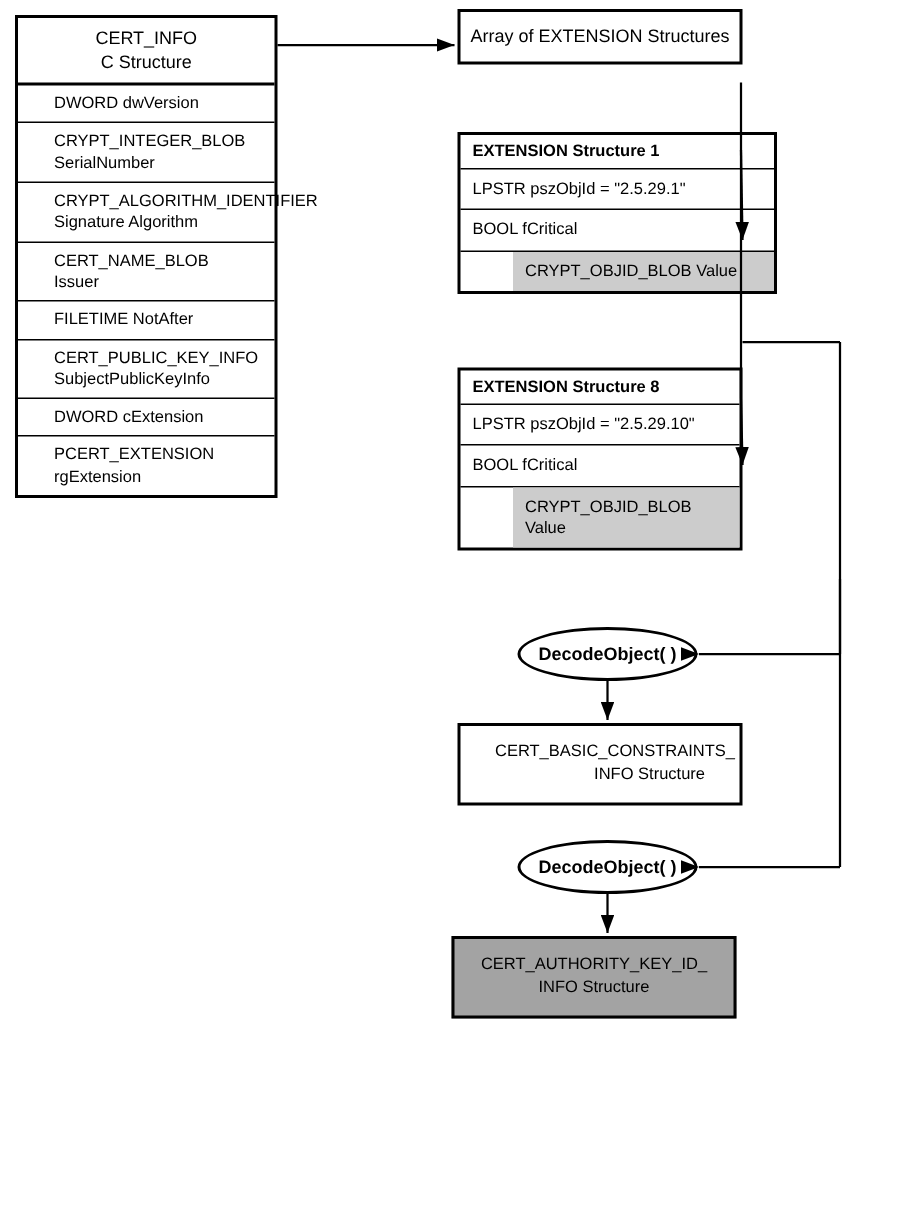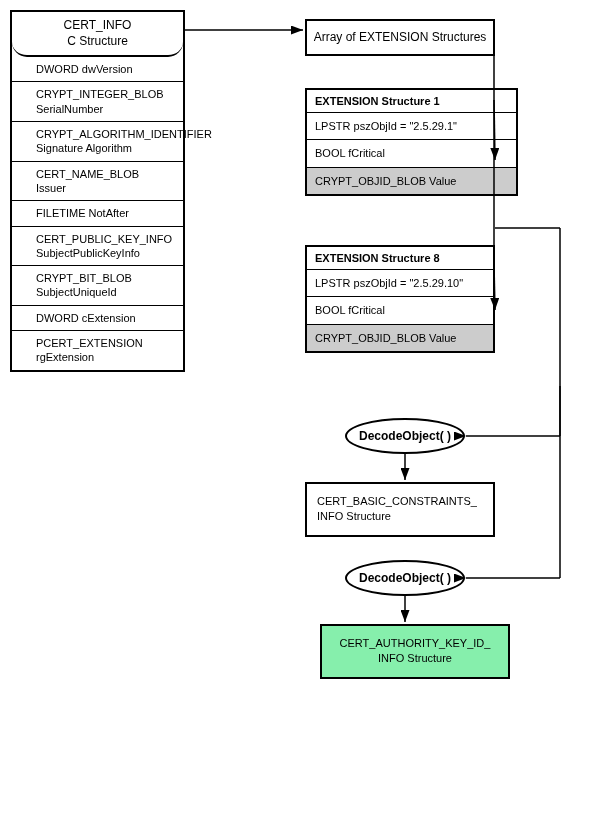--- a/index.html
+++ b/index.html
@@ -28,37 +28,36 @@
       width: 175px;
       border: 2px solid #000;
       background: #fff;
     }
     .cert-info-header {
       text-align: center;
       padding: 6px 4px;
       border-bottom: 2px solid #000;
       font-size: 12px;
       line-height: 1.3;
-      border-radius: 15px;
     }
     .cert-info-rows .row {
       padding: 5px 24px;
       border-bottom: 1px solid #000;
       font-size: 11px;
       line-height: 1.3;
     }
     .cert-info-rows .row:last-child {
       border-bottom: none;
     }
 
     
     .extension-array-box {
       position: absolute;
       left: 305px;
-      top: 19px;
+      top: 6px;
       width: 190px;
       border: 2px solid #000;
       background: #fff;
       text-align: center;
       padding: 8px 6px;
       font-size: 12px;
       line-height: 1.4;
     }
 
     
@@ -80,20 +79,21 @@
       padding: 6px 8px;
       border-bottom: 1px solid #000;
       font-size: 11px;
       line-height: 1.3;
     }
     .ext-row-gray {
       padding: 6px 8px;
       background: #ccc;
       font-size: 11px;
       line-height: 1.3;
+      margin-left: 35px;
     }
 
     
     .ext2-outer {
       position: absolute;
       left: 305px;
       top: 245px;
       width: 190px;
       border: 2px solid #000;
       background: #fff;
@@ -117,22 +117,22 @@
     }
 
     
     .cert-basic-box {
       position: absolute;
       left: 305px;
       top: 482px;
       width: 190px;
       border: 2px solid #000;
       background: #fff;
-      text-align: left;
-      padding: 10px 10px;
+      text-align: right;
+      padding: 10px 23px;
       font-size: 11px;
       line-height: 1.4;
     }
 
     
     .decode2 {
       position: absolute;
       left: 345px;
       top: 560px;
       width: 120px;
@@ -143,25 +143,25 @@
       display: flex;
       align-items: center;
       justify-content: center;
       font-size: 12px;
       font-weight: bold;
     }
 
     
     .cert-auth-box {
       position: absolute;
-      left: 320px;
+      left: 301px;
       top: 624px;
       width: 190px;
       border: 2px solid #000;
-      background: #86efac;
+      background: #a3a3a3;
       text-align: center;
       padding: 10px 6px;
       font-size: 11px;
       line-height: 1.4;
     }
 
     
     .arrows-svg {
       position: absolute;
       left: 0;
@@ -181,21 +181,20 @@
       <span>CERT_INFO</span><br>
       <span>C Structure</span>
     </div>
     <div class="cert-info-rows">
       <div class="row">DWORD dwVersion</div>
       <div class="row">CRYPT_INTEGER_BLOB SerialNumber</div>
       <div class="row">CRYPT_ALGORITHM_IDENTIFIER Signature Algorithm</div>
       <div class="row">CERT_NAME_BLOB Issuer</div>
       <div class="row">FILETIME NotAfter</div>
       <div class="row">CERT_PUBLIC_KEY_INFO SubjectPublicKeyInfo</div>
-      <div class="row">CRYPT_BIT_BLOB SubjectUniqueId</div>
       <div class="row">DWORD cExtension</div>
       <div class="row">PCERT_EXTENSION rgExtension</div>
     </div>
   </div>
 
   <div class="extension-array-box">
     <span>Array of EXTENSION Structures</span>
   </div>
 
   <div class="ext1-outer">

